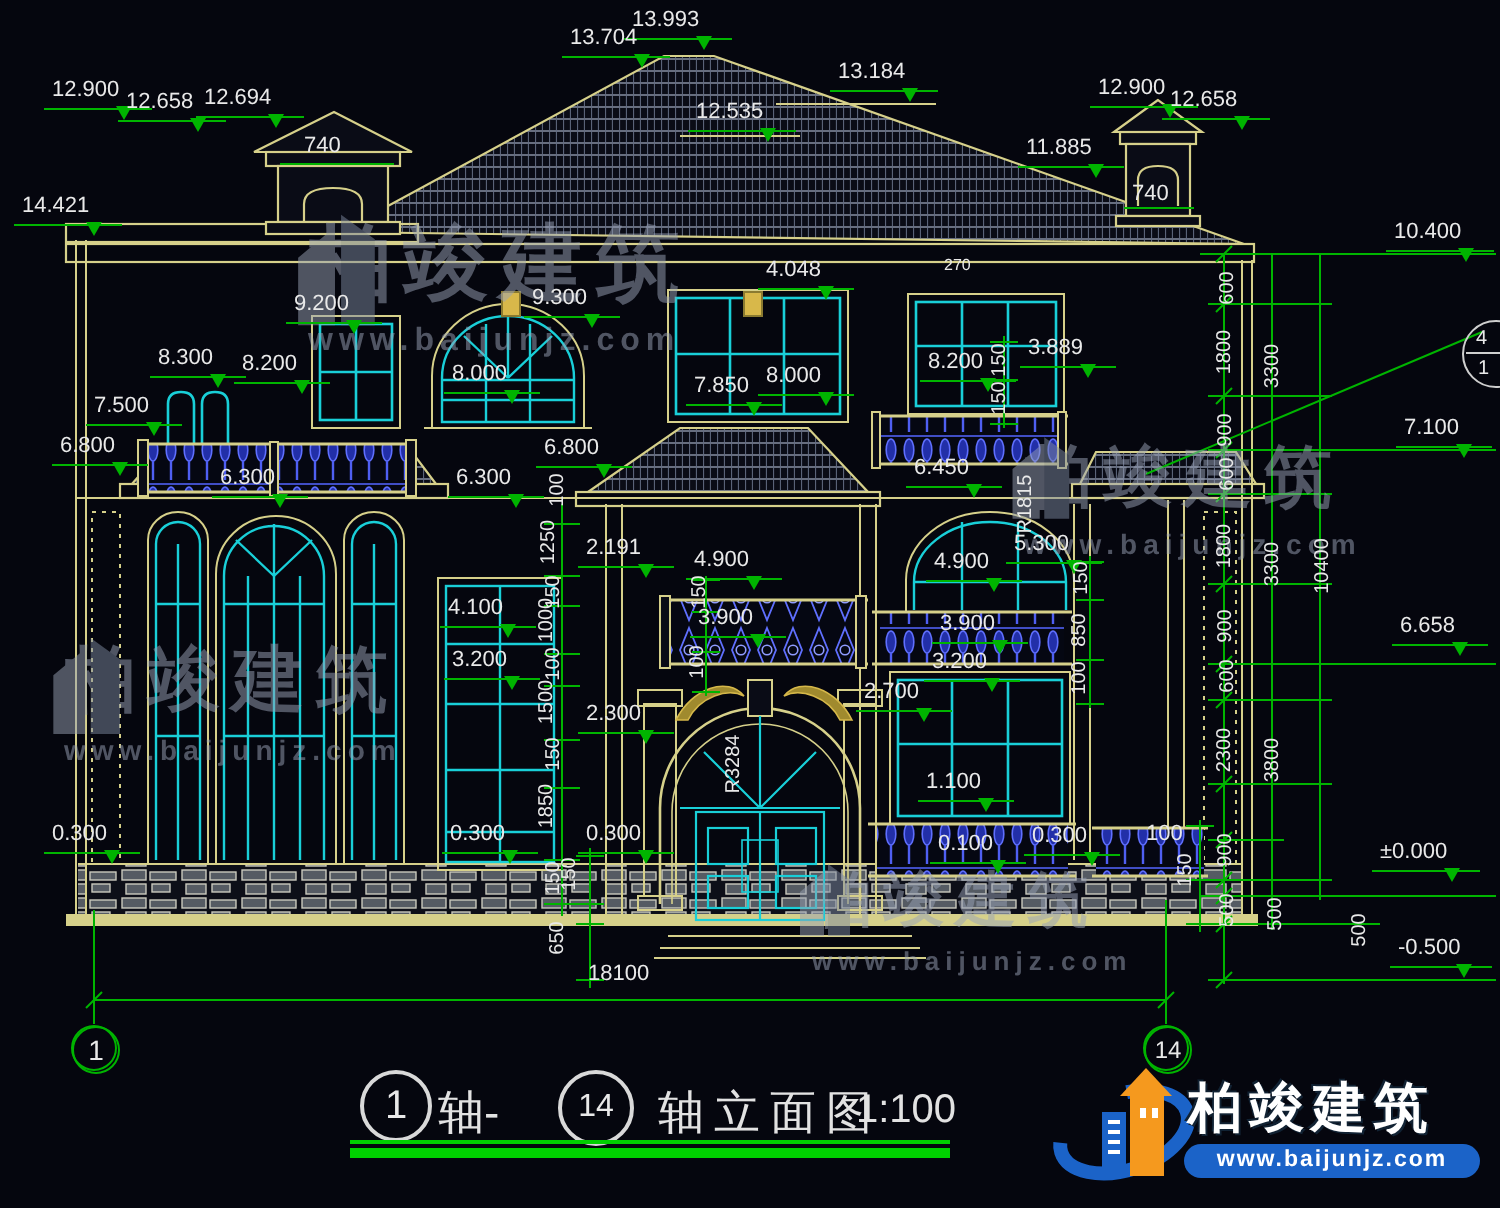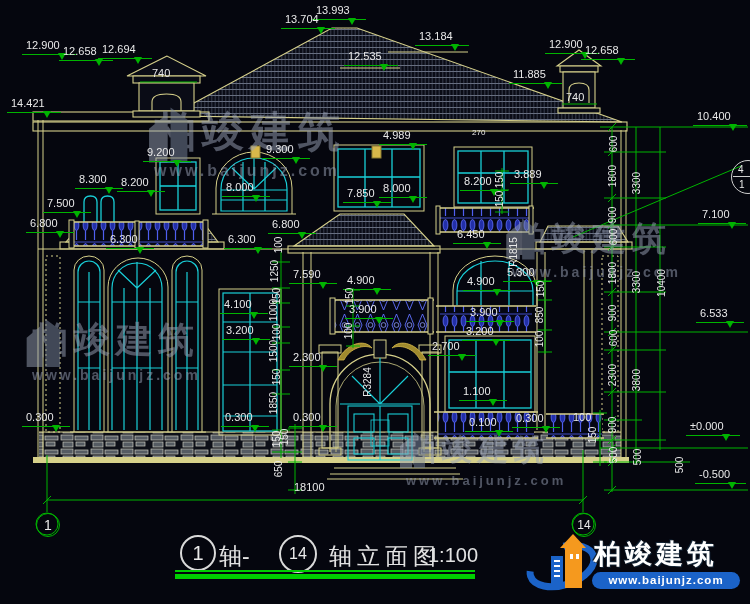--- a/index.html
+++ b/index.html
@@ -265,27 +265,27 @@
 <div class="t lv" style="left:9px;top:98px">14.421</div>
 <div class="t lv" style="left:145px;top:147px">9.200</div>
 <div class="t lv" style="left:77px;top:174px">8.300</div>
 <div class="t lv" style="left:119px;top:177px">8.200</div>
 <div class="t lv" style="left:45px;top:198px">7.500</div>
 <div class="t lv" style="left:28px;top:218px">6.800</div>
 <div class="t lv" style="left:108px;top:234px">6.300</div>
 <div class="t lv" style="left:24px;top:412px">0.300</div>
 
 <div class="t lv" style="left:264px;top:144px">9.300</div>
-<div class="t lv" style="left:381px;top:130px">4.989</div>
+<div class="t lv" style="left:381px;top:130px">4.048</div>
 <div class="t lv" style="left:224px;top:182px">8.000</div>
 <div class="t lv" style="left:345px;top:188px">7.850</div>
 <div class="t lv" style="left:381px;top:183px">8.000</div>
 <div class="t lv" style="left:270px;top:219px">6.800</div>
 <div class="t lv" style="left:226px;top:234px">6.300</div>
-<div class="t lv" style="left:291px;top:269px">7.590</div>
+<div class="t lv" style="left:291px;top:269px">2.191</div>
 <div class="t lv" style="left:345px;top:275px">4.900</div>
 <div class="t lv" style="left:222px;top:299px">4.100</div>
 <div class="t lv" style="left:224px;top:325px">3.200</div>
 <div class="t lv" style="left:347px;top:304px">3.900</div>
 <div class="t lv" style="left:291px;top:352px">2.300</div>
 <div class="t lv" style="left:223px;top:412px">0.300</div>
 <div class="t lv" style="left:291px;top:412px">0.300</div>
 
 <div class="t lv" style="left:462px;top:176px">8.200</div>
 <div class="t lv" style="left:512px;top:169px">3.889</div>
@@ -294,21 +294,21 @@
 <div class="t lv" style="left:465px;top:276px">4.900</div>
 <div class="t lv" style="left:468px;top:307px">3.900</div>
 <div class="t lv" style="left:464px;top:326px">3.200</div>
 <div class="t lv" style="left:430px;top:341px">2.700</div>
 <div class="t lv" style="left:461px;top:386px">1.100</div>
 <div class="t lv" style="left:467px;top:417px">0.100</div>
 <div class="t lv" style="left:514px;top:413px">0.300</div>
 
 <div class="t lv" style="left:695px;top:111px">10.400</div>
 <div class="t lv" style="left:700px;top:209px">7.100</div>
-<div class="t lv" style="left:698px;top:308px">6.533</div>
+<div class="t lv" style="left:698px;top:308px">6.658</div>
 <div class="t lv" style="left:688px;top:421px">±0.000</div>
 <div class="t lv" style="left:697px;top:469px">-0.500</div>
 
 <div class="t rt" style="left:606px;top:139px">600</div>
 <div class="t rt" style="left:602px;top:171px">1800</div>
 <div class="t rt" style="left:605px;top:210px">900</div>
 <div class="t rt" style="left:606px;top:232px">600</div>
 <div class="t rt" style="left:602px;top:268px">1800</div>
 <div class="t rt" style="left:605px;top:308px">900</div>
 <div class="t rt" style="left:606px;top:333px">600</div>

